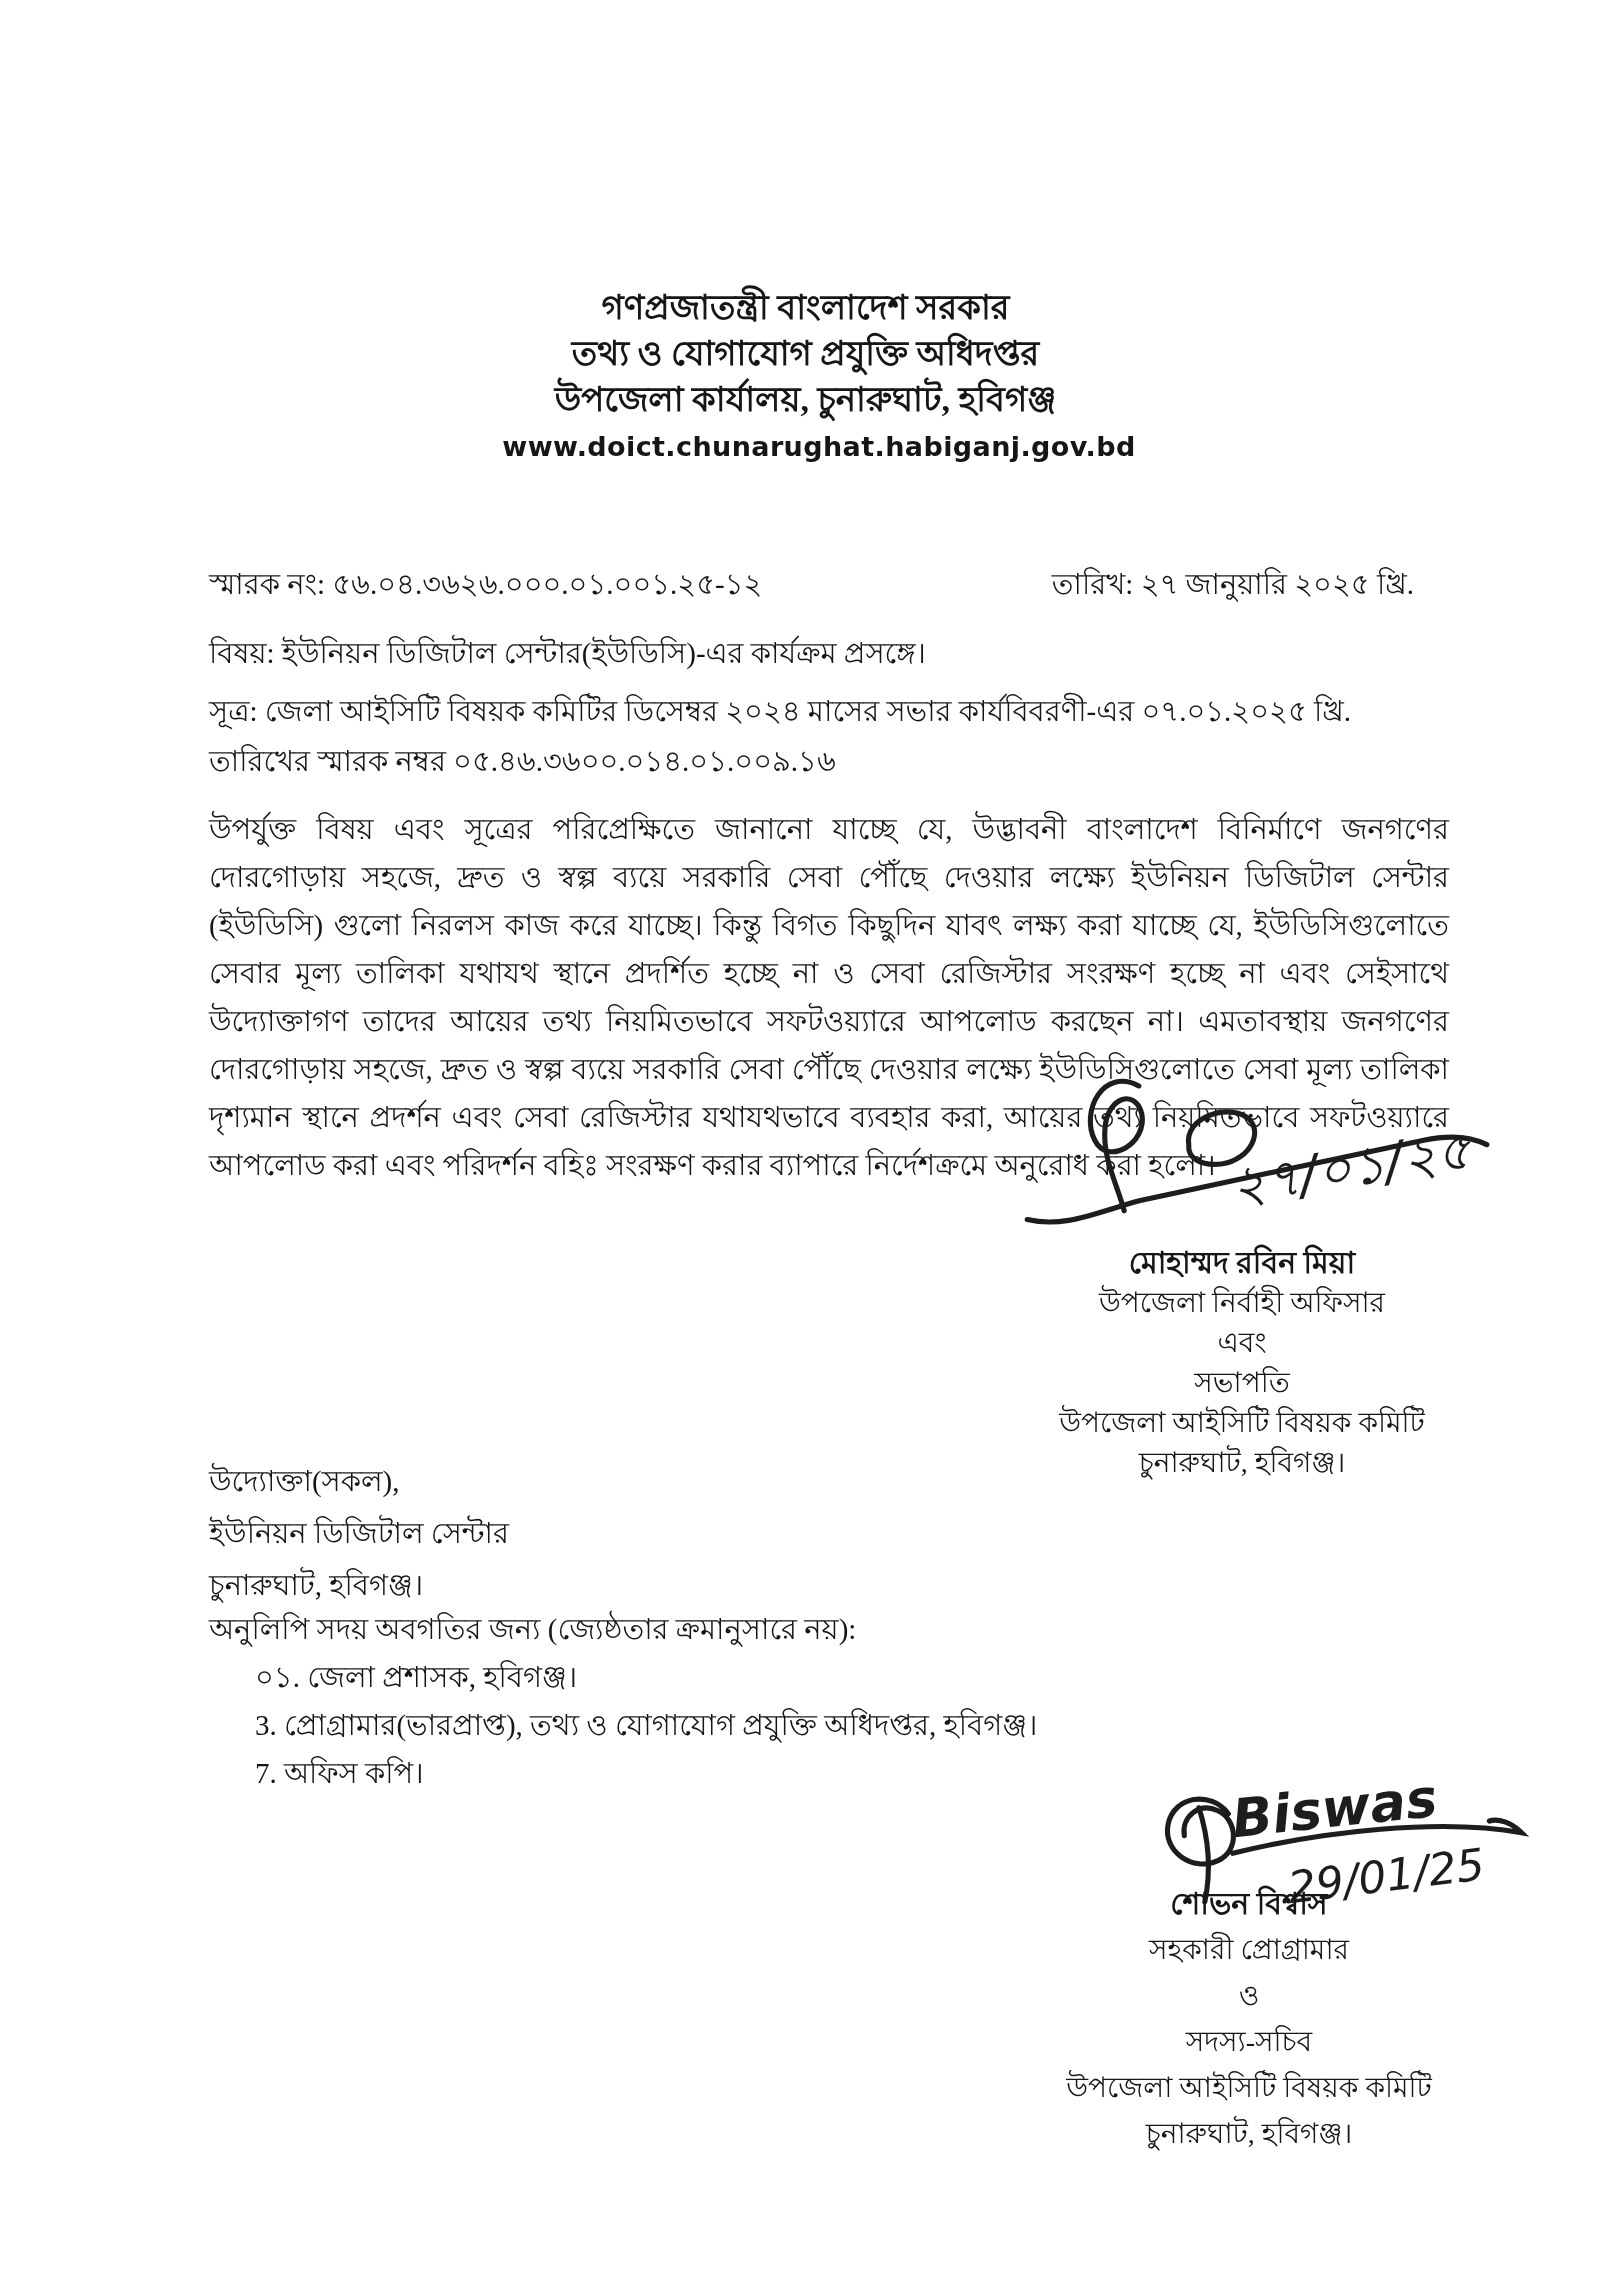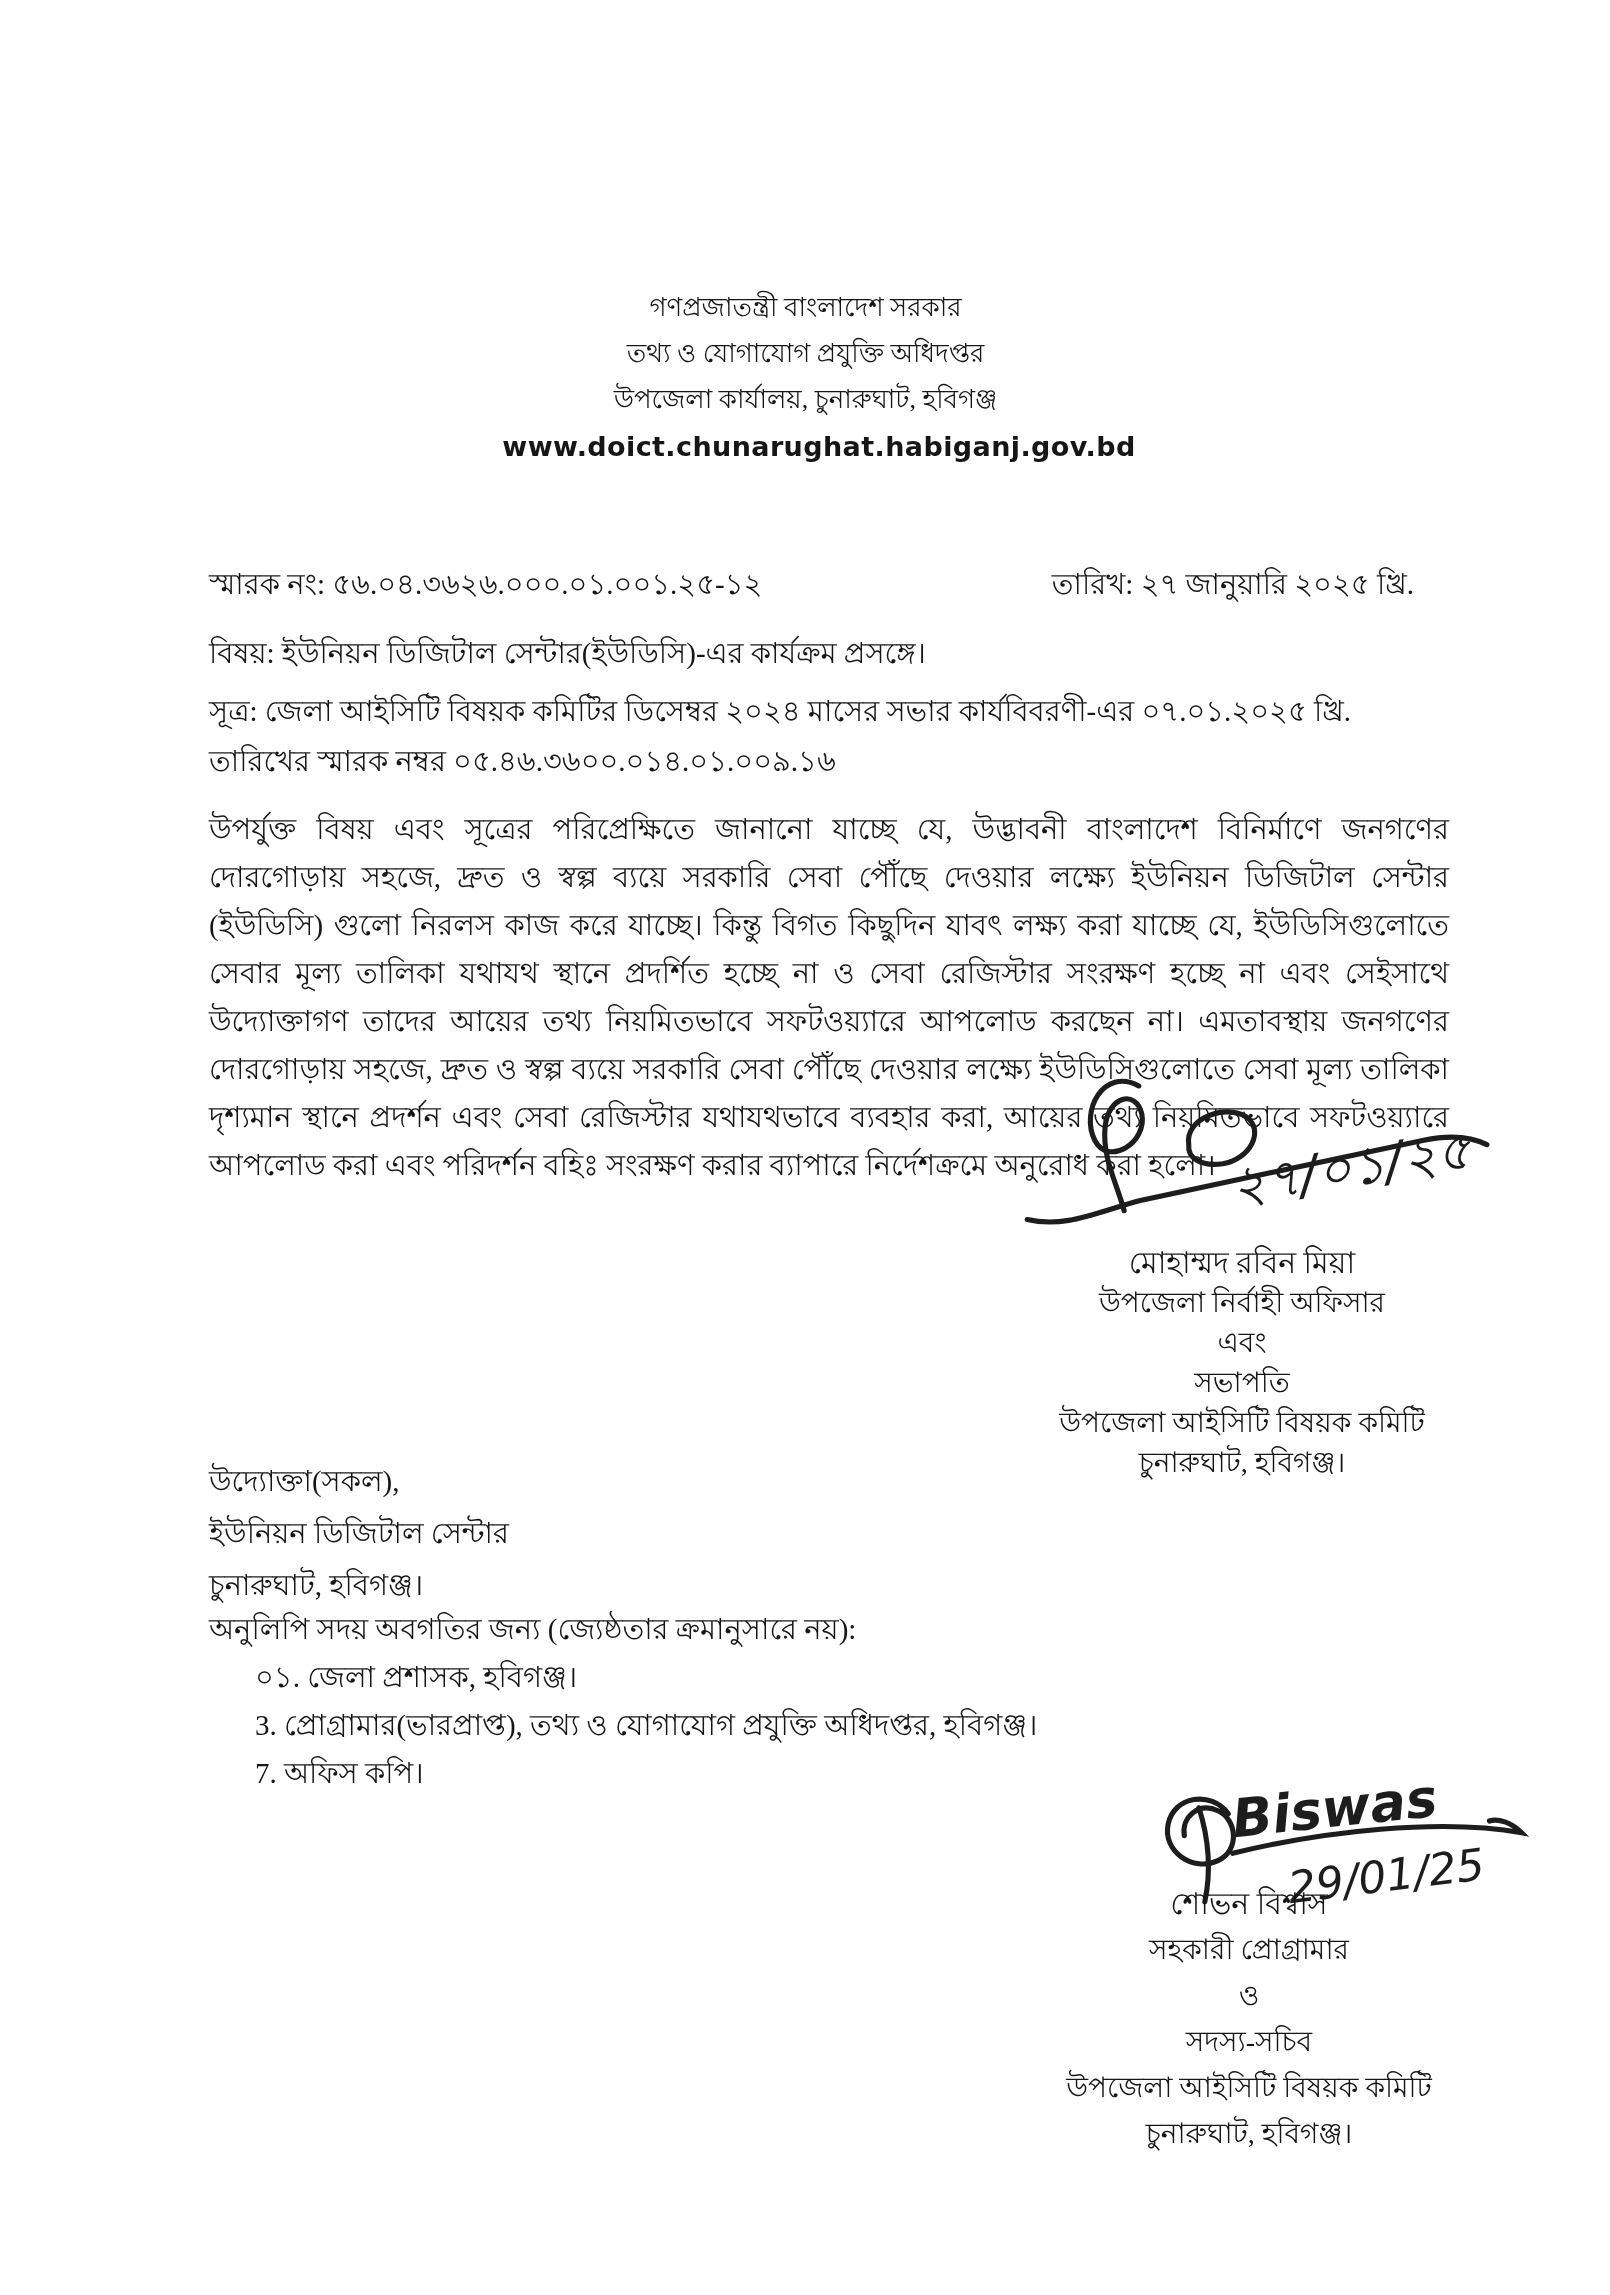--- a/index.html
+++ b/index.html
@@ -15,23 +15,23 @@
 
   
   .header {
     position: absolute;
     top: 285px;
     left: 0;
     width: 100%;
     text-align: center;
   }
   .header-line {
-    font-size: 26px;
+    font-size: 34px;
     line-height: 46px;
-    font-weight: 400;
+    font-weight: 700;
   }
   .header-url {
     font-family: "DejaVu Sans", "Liberation Sans", sans-serif;
     font-weight: bold;
     font-size: 27px;
     line-height: 48px;
     letter-spacing: 0.4px;
     padding-left: 27px;
   }
 
@@ -85,21 +85,21 @@
     position: absolute;
     top: 1243px;
     left: 985px;
     width: 514px;
     text-align: center;
     font-size: 28px;
     line-height: 40px;
   }
   .sig-name {
     font-size: 30px;
-    font-weight: normal;
+    font-weight: bold;
   }
 
   
   .addressee {
     position: absolute;
     top: 1455px;
     left: 209px;
     font-size: 29px;
     line-height: 52px;
   }

